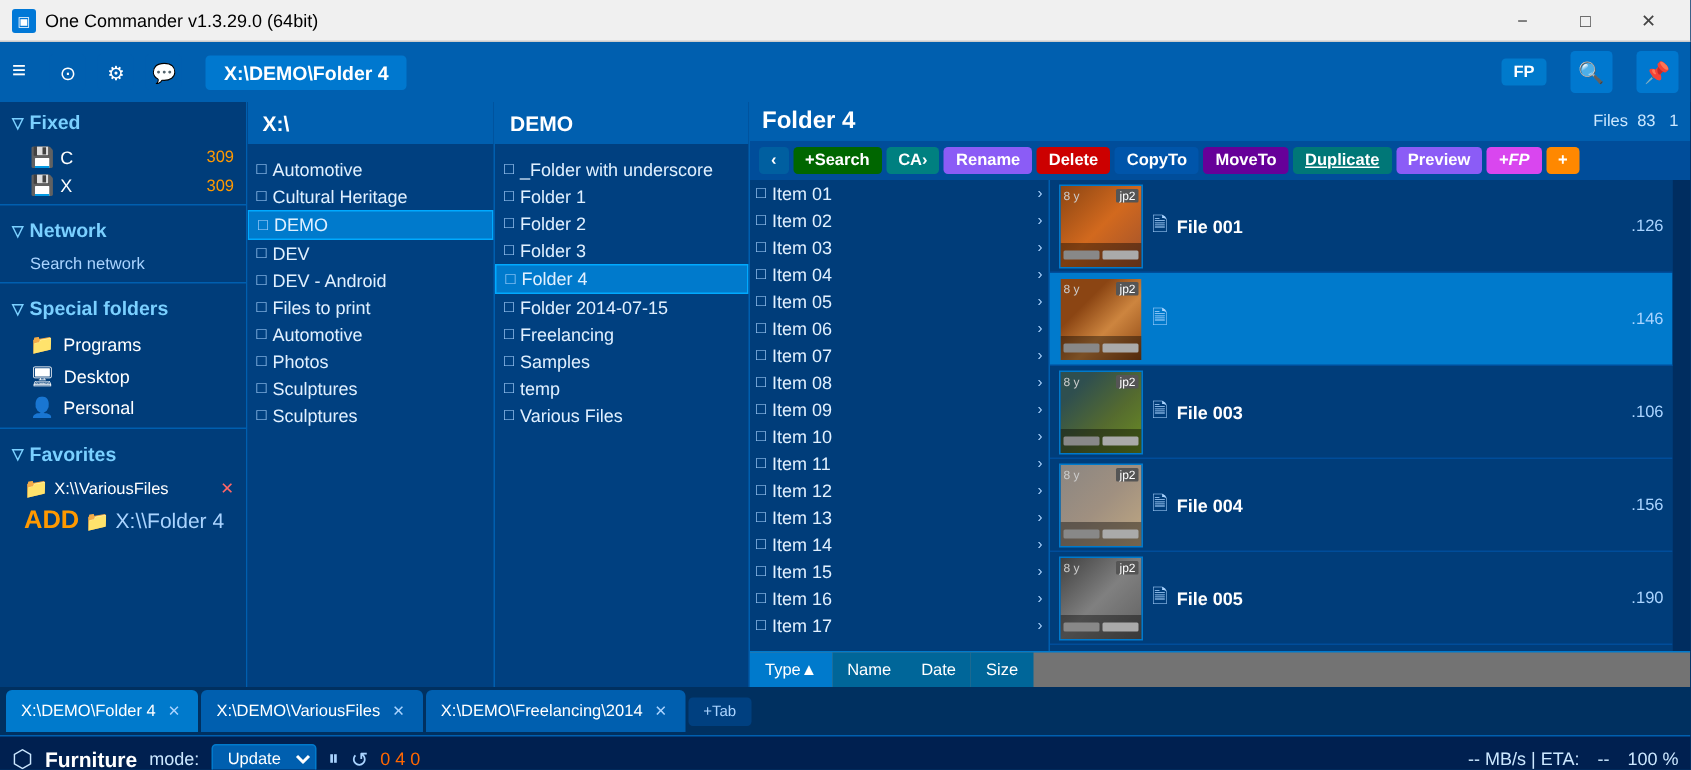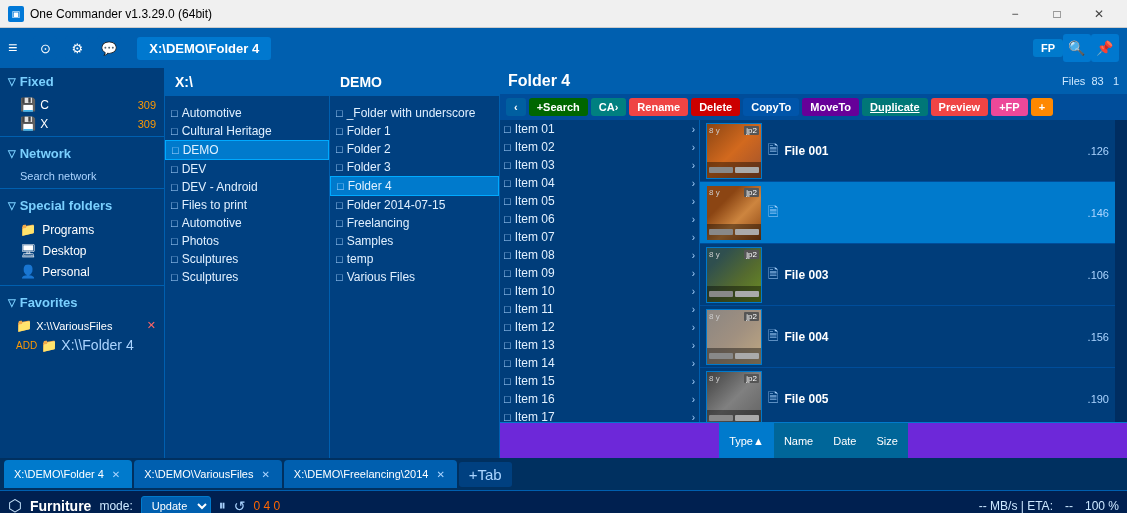--- a/index.html
+++ b/index.html
@@ -51,21 +51,21 @@
       border-radius: 3px;
       font-size: 13px;
       font-weight: bold;
       color: #fff;
       flex: 0 0 auto;
     }
     #app-header .header-right {
       margin-left: auto;
       display: flex;
       align-items: center;
-      gap: 0;
+      gap: 16px;
     }
     .fp-badge {
       background: #007acc;
       padding: 3px 8px;
       border-radius: 3px;
       font-size: 11px;
       font-weight: bold;
       color: #fff;
     }
     .header-icon-btn {
@@ -238,23 +238,23 @@
       font-size: 11px;
       font-weight: bold;
       color: #fff;
     }
     .tb-btn.nav { background: #005fa0; }
     .tb-btn.green { background: #006600; }
     .tb-btn.cyan { background: #008080; }
     .tb-btn.red { background: #cc0000; }
     .tb-btn.blue { background: #0055aa; }
     .tb-btn.purple { background: #660099; }
-    .tb-btn.gray { background: #ef4444; }
+    .tb-btn.gray { background: #8b5cf6; }
     .tb-btn.teal { background: #007777; text-decoration: underline; }
-    .tb-btn.fp { background: #ec4899; }
+    .tb-btn.fp { background: #d946ef; font-style: italic; }
     .tb-btn.add { background: #ff8800; border-radius:3px; }
 
     
     #folder4-content {
       flex: 1;
       display: flex;
       overflow: hidden;
     }
 
     #folder4-list {
@@ -326,25 +326,24 @@
     #files-scrollbar {
       width: 12px;
       background: #002d60;
       flex-shrink: 0;
     }
 
     
     #sort-bar {
       display: flex;
       align-items: center;
-      background: #6d28d9;
+      background: #737373;
       flex-shrink: 0;
-      height: 36px;
+      height: 24px;
       border-top: 1px solid #007acc;
-      justify-content: center;
     }
     .sort-btn {
       padding: 2px 10px;
       border: none;
       background: #006699;
       color: #fff;
       font-size: 11px;
       cursor: pointer;
       height: 100%;
     }
@@ -379,21 +378,21 @@
       cursor: pointer;
       padding: 0 2px;
     }
     .add-tab-btn {
       background: #004080;
       border: none;
       color: #aad4ff;
       padding: 4px 10px;
       cursor: pointer;
       border-radius: 3px;
-      font-size: 15px;
+      font-size: 10px;
     }
 
     
     #status-bar {
       height: 30px;
       background: #002050;
       display: flex;
       align-items: center;
       padding: 0 8px;
       gap: 8px;
@@ -550,21 +549,21 @@
     <div class="sidebar-section-header">
       <span class="arrow">▽</span>
       <span>Favorites</span>
     </div>
     <div class="fav-item">
       <span class="fav-icon">📁</span>
       <span style="font-size:11px;">X:\\VariousFiles</span>
       <span class="fav-remove">✕</span>
     </div>
     <div class="add-fav">
-      <span style="color:#ff9900;font-weight:normal;font-size:10px;">ADD</span>
+      <span style="color:#ff9900;font-weight:bold;font-size:17px;">ADD</span>
       <span style="font-size:13px;">📁</span>
       <span style="font-size:14px;">X:\\Folder 4</span>
     </div>
   </div>
 
   <div id="columns-area">
 
     <div class="col-panel col-x">
       <div class="col-header">X:\</div>
       <div class="col-spacer"></div>

